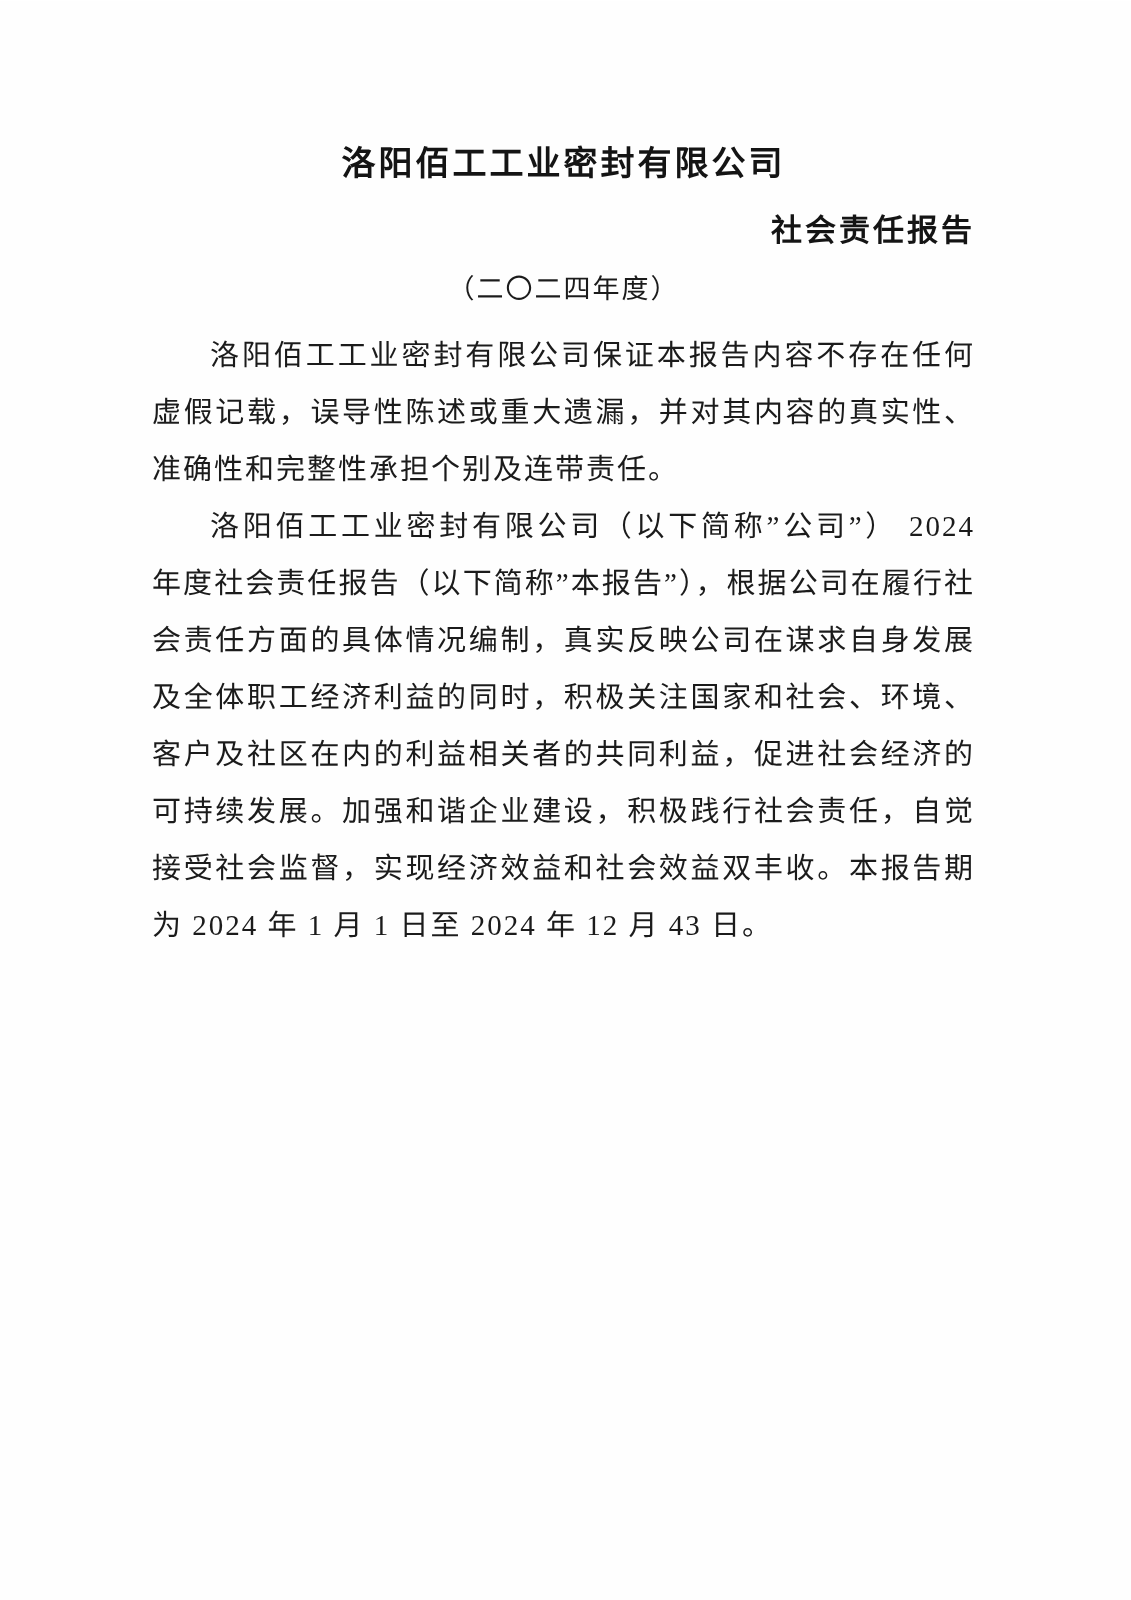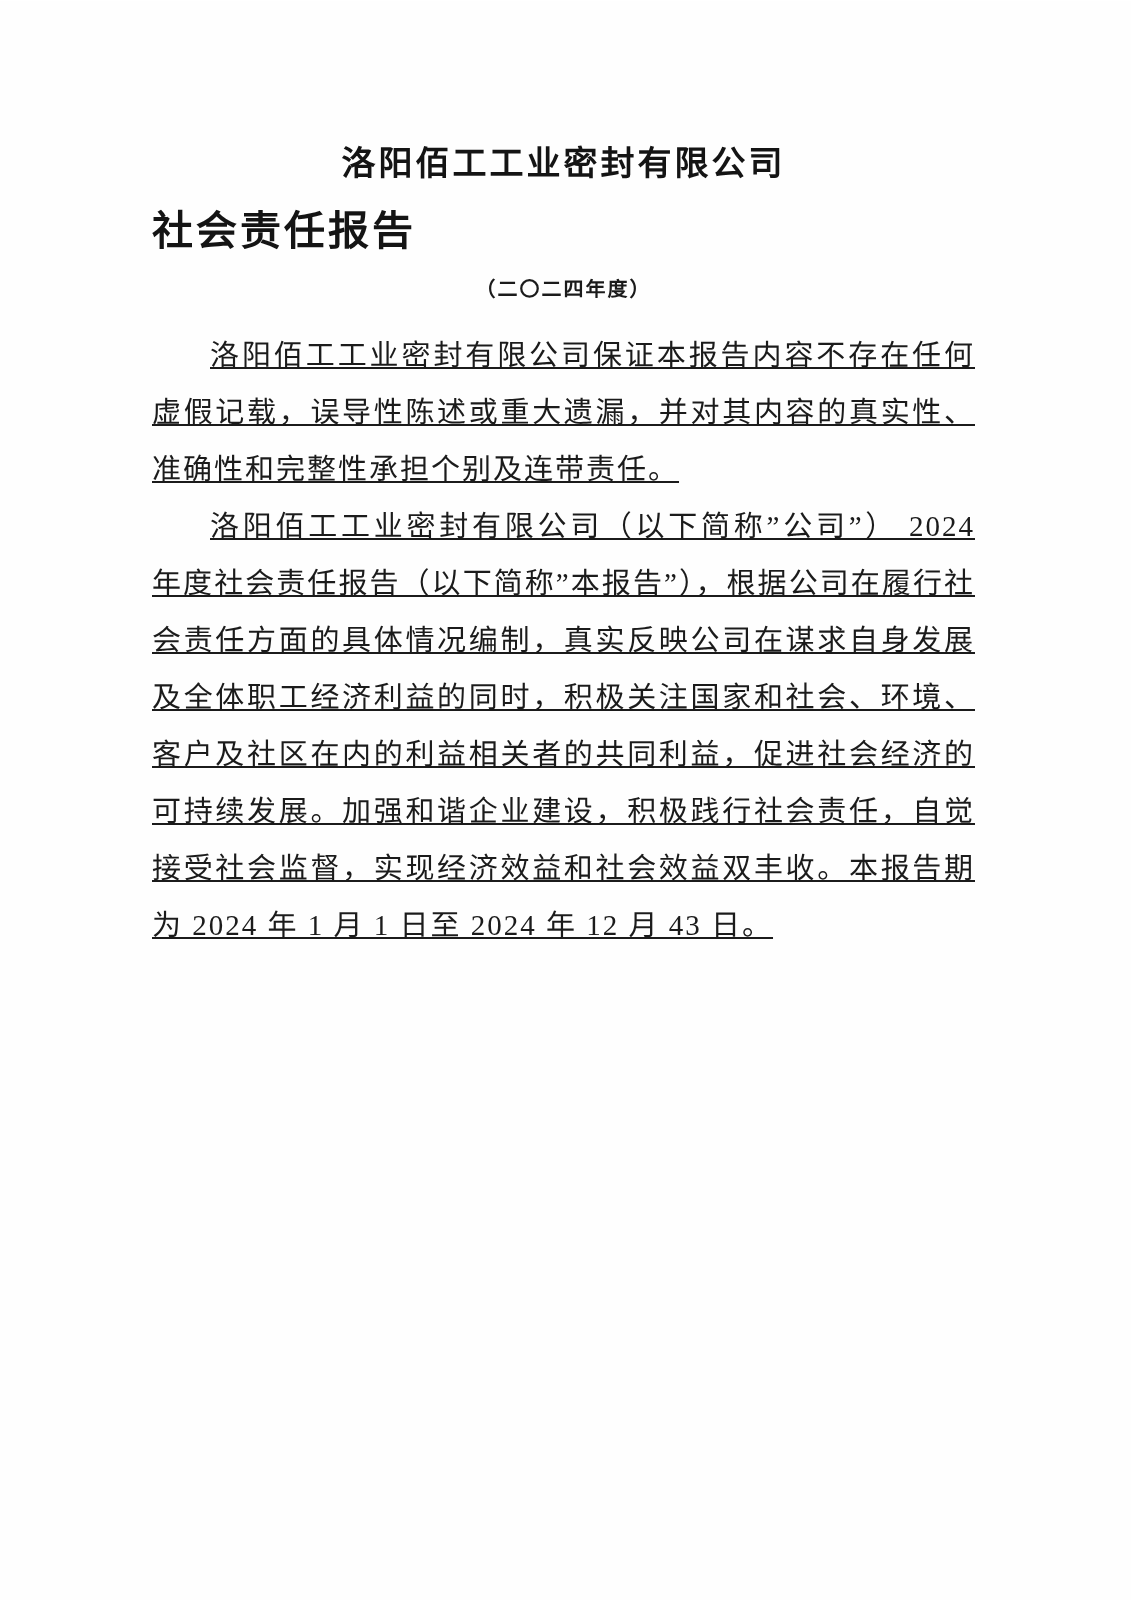--- a/index.html
+++ b/index.html
@@ -23,48 +23,47 @@
     margin: 0;
     font-size: 34px;
     line-height: 46px;
     font-weight: 700;
     text-align: center;
     letter-spacing: 3px;
     color: #141414;
   }
   .doc-subtitle {
     margin: 22px 0 0 0;
-    font-size: 41px;
+    font-size: 31px;
     line-height: 44px;
     font-weight: 700;
-    text-align: left;
+    text-align: right;
     letter-spacing: 3px;
     color: #141414;
   }
   .doc-period {
     margin: 16px 0 0 0;
-    font-size: 20px;
+    font-size: 27px;
     line-height: 40px;
-    font-weight: 700;
+    font-weight: 400;
     text-align: center;
     letter-spacing: 2px;
   }
   .doc-body {
     margin-top: 18px;
   }
   .body-para {
     margin: 0;
     font-size: 29px;
     line-height: 57px;
     letter-spacing: 2px;
     text-align: justify;
     text-justify: inter-ideograph;
     text-indent: 2em;
     word-break: break-all;
-    text-decoration: underline;
   }
 </style>
 </head>
 <body>
 
 <div class="page">
   <h1 class="doc-title">洛阳佰工工业密封有限公司</h1>
   <h2 class="doc-subtitle">社会责任报告</h2>
   <div class="doc-period">（二〇二四年度）</div>
   <div class="doc-body">

